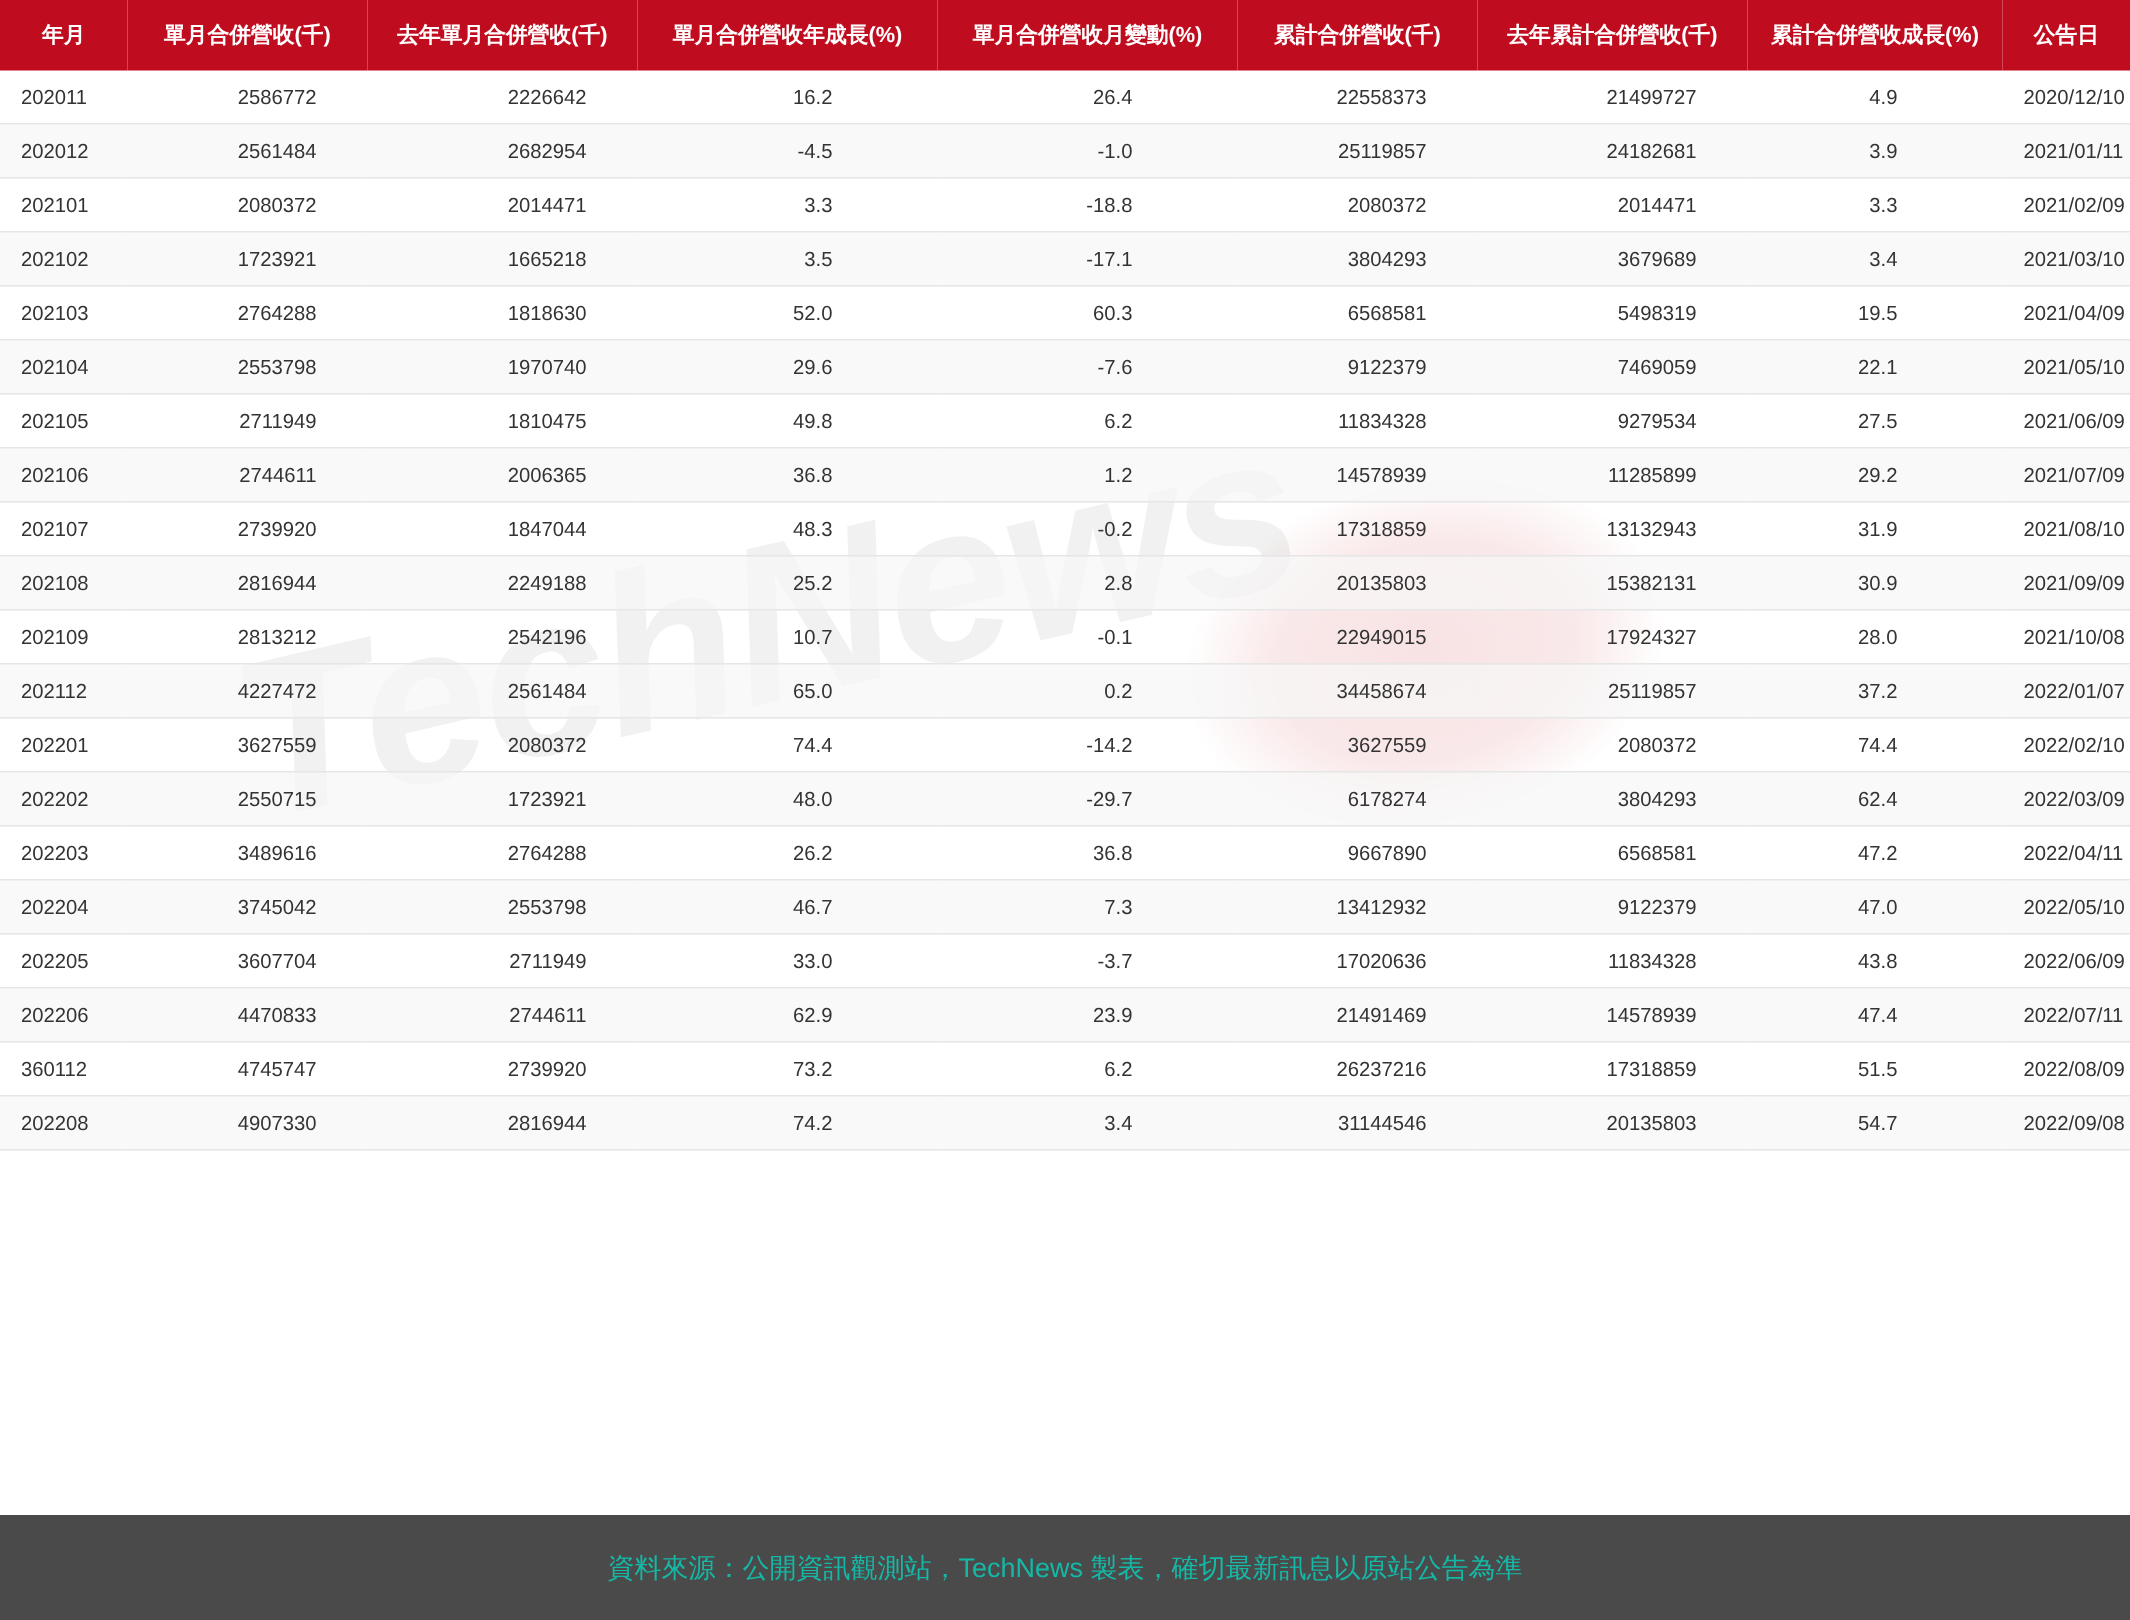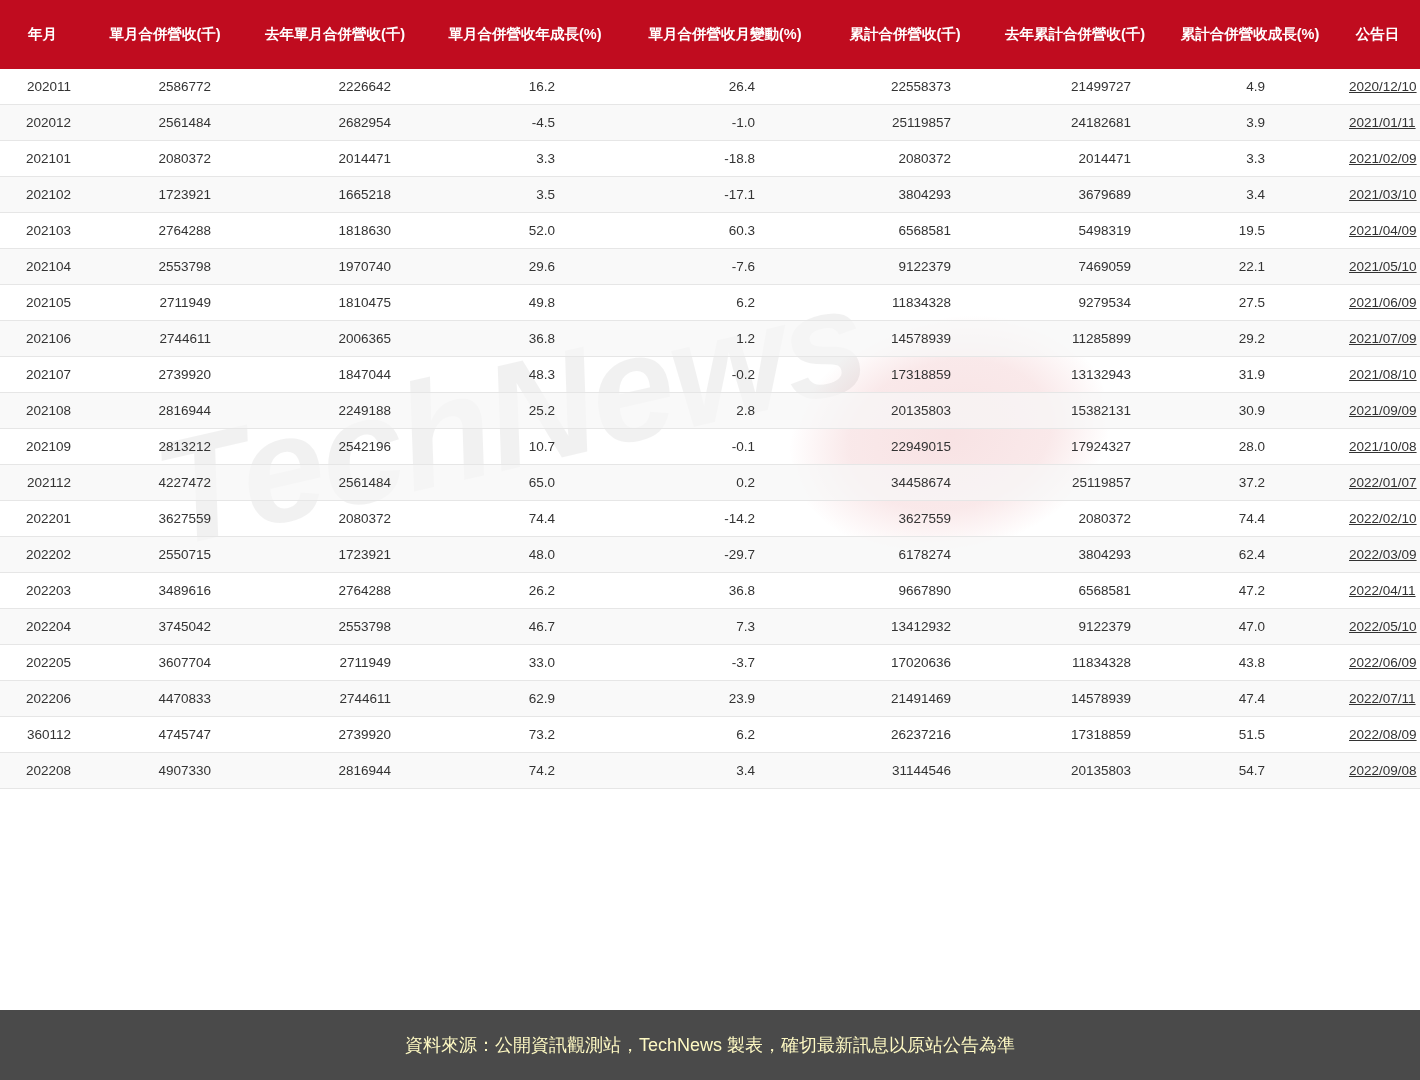--- a/index.html
+++ b/index.html
@@ -55,48 +55,48 @@
     border-collapse: collapse;
     width: 1420px;
     table-layout: fixed;
     background: transparent;
   }
   thead th {
     background: #c00c1f;
     color: #ffffff;
     font-size: 14.5px;
     font-weight: bold;
-    padding: 25px 6px;
+    padding: 14px 6px;
     text-align: center;
     border: none;
     white-space: nowrap;
   }
   tbody td {
     font-size: 13.5px;
     color: #333333;
     padding: 10px 14px;
     border-bottom: 1px solid #e6e6e6;
     white-space: nowrap;
     background: transparent;
   }
   tbody tr:nth-child(even) td {
     background: rgba(246, 246, 246, 0.72);
   }
-  td.c-ym { text-align: right; }
+  td.c-ym { text-align: left; }
   td.c-num { text-align: right; padding-right: 34px; }
   td.c-pct { text-align: right; padding-right: 70px; }
-  td.c-date { text-align: right; text-decoration: underline; }
+  td.c-date { text-align: right; }
   .footer {
     position: absolute;
     left: 0;
     bottom: 0;
     width: 1420px;
     height: 70px;
     background: #4a4a4a;
-    color: #fef9c3;
+    color: #14b8a6;
     display: flex;
     align-items: center;
     justify-content: center;
     font-size: 18px;
     z-index: 20;
   }
   
   col.w-ym { width: 85px; }
   col.w-c1 { width: 160px; }
   col.w-c2 { width: 180px; }

